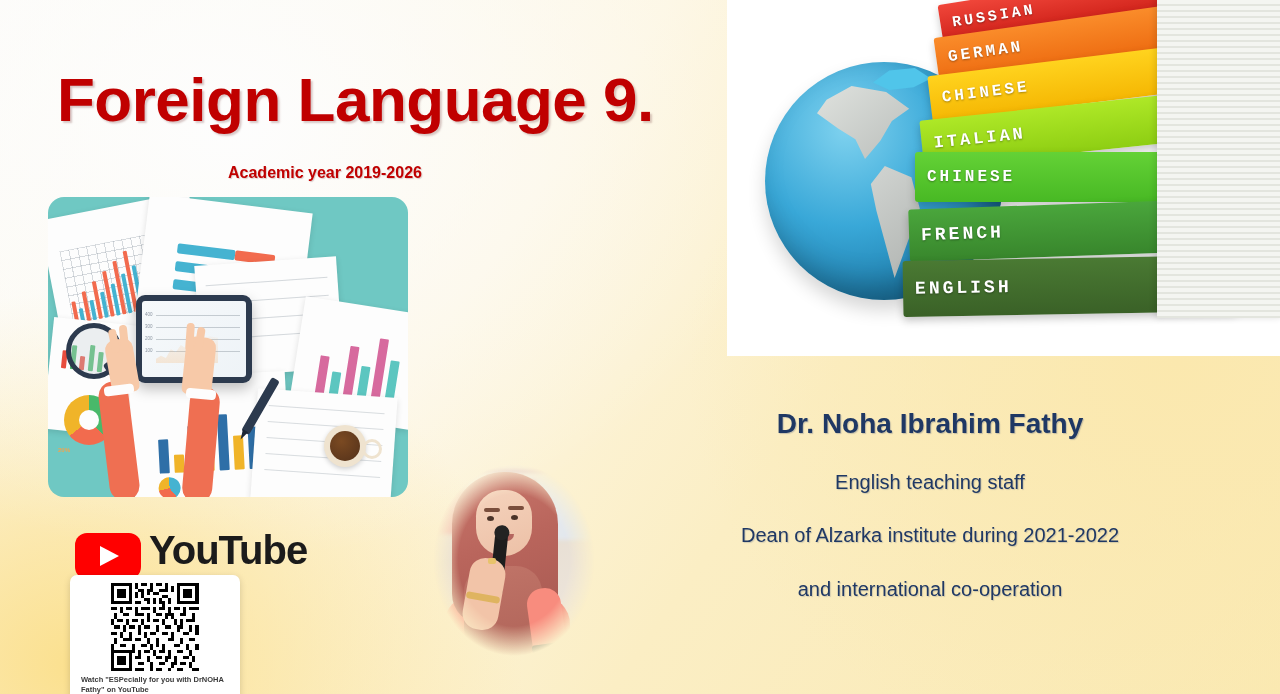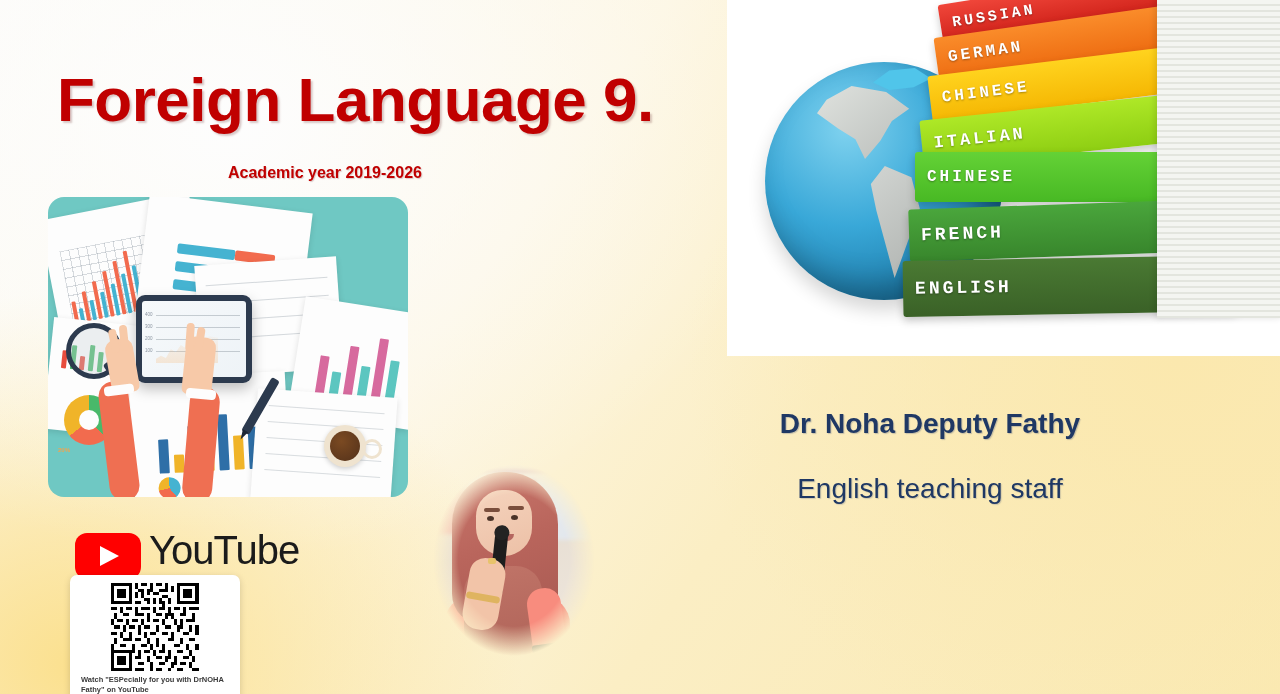--- a/index.html
+++ b/index.html
@@ -102,21 +102,21 @@
   .cup::after{content:"";position:absolute;left:6px;top:6px;width:30px;height:30px;border-radius:50%;
     background:radial-gradient(circle at 38% 34%,#7b4a22,#53311a);}
   .cup-h{position:absolute;left:314px;top:242px;width:14px;height:14px;border:3px solid #efe3cf;
     border-radius:50%;background:transparent;}
 
   
   .yt-logo{position:absolute;left:75px;top:533px;width:66px;height:46px;background:#FF0000;
     border-radius:12px;}
   .yt-logo::after{content:"";position:absolute;left:25px;top:13px;border-left:19px solid #fff;
     border-top:10px solid transparent;border-bottom:10px solid transparent;}
-  .yt-text{position:absolute;left:149px;top:528px;font-size:40px;font-weight:normal;color:#1b1b1b;
+  .yt-text{position:absolute;left:149px;top:528px;font-size:40px;font-weight:bold;color:#1b1b1b;
     letter-spacing:-1px;}
 
   
   .qr-card{position:absolute;left:70px;top:575px;width:170px;height:125px;background:#ffffff;
     border-radius:7px;box-shadow:0 2px 7px rgba(0,0,0,.16);overflow:hidden;}
   .qr{position:absolute;left:12px;top:8px;width:145px;height:88px;}
   .qr-cap{position:absolute;left:11px;top:100px;width:152px;font-size:7.5px;line-height:1.35;
     color:#3a3a3a;font-weight:bold;}
 
   
@@ -185,21 +185,21 @@
     border-radius:16px;transform:rotate(-8deg);}
   .hand2{position:absolute;left:120px;top:206px;width:26px;height:28px;background:#f2c4a8;
     border-radius:10px;transform:rotate(-8deg);}
   .watch{position:absolute;left:118px;top:198px;width:28px;height:8px;background:#3a3a3a;
     border-radius:3px;transform:rotate(-8deg);}
 
   
   .info{position:absolute;left:600px;top:408px;width:660px;text-align:center;color:#1F3864;}
   .info .name{font-size:28px;font-weight:bold;text-shadow:1px 1px 1px rgba(40,60,110,.25);
     margin-bottom:26px;}
-  .info .ln{font-size:28px;line-height:1.62;text-shadow:1px 1px 1px rgba(40,60,110,.2);
+  .info .ln{font-size:20px;line-height:1.62;text-shadow:1px 1px 1px rgba(40,60,110,.2);
     margin-bottom:12px;margin-top:21px;}
   .info .ln.tight{margin-bottom:4px;}
 </style>
 </head>
 <body>
 
 <div class="slide">
 
   <div class="title">Foreign Language 9.</div>
   <div class="subtitle">Academic year 2019-2026</div>
@@ -514,17 +514,19 @@
     <div class="parm2"></div>
     <div class="watch"></div>
     <div class="hand2"></div>
     <div class="mic"></div>
     <div class="parm"></div>
     <div class="bangle"></div>
     <div class="ring"></div>
   </div>
 
   <div class="info">
-    <div class="name">Dr. Noha Deputy Fathy</div>
+    <div class="name">Dr. Noha Ibrahim Fathy</div>
     <div class="ln">English teaching staff</div>
+    <div class="ln">Dean of Alzarka institute during 2021-2022</div>
+    <div class="ln">and international co-operation</div>
   </div>
 
 </div>
 
 </body></html>

